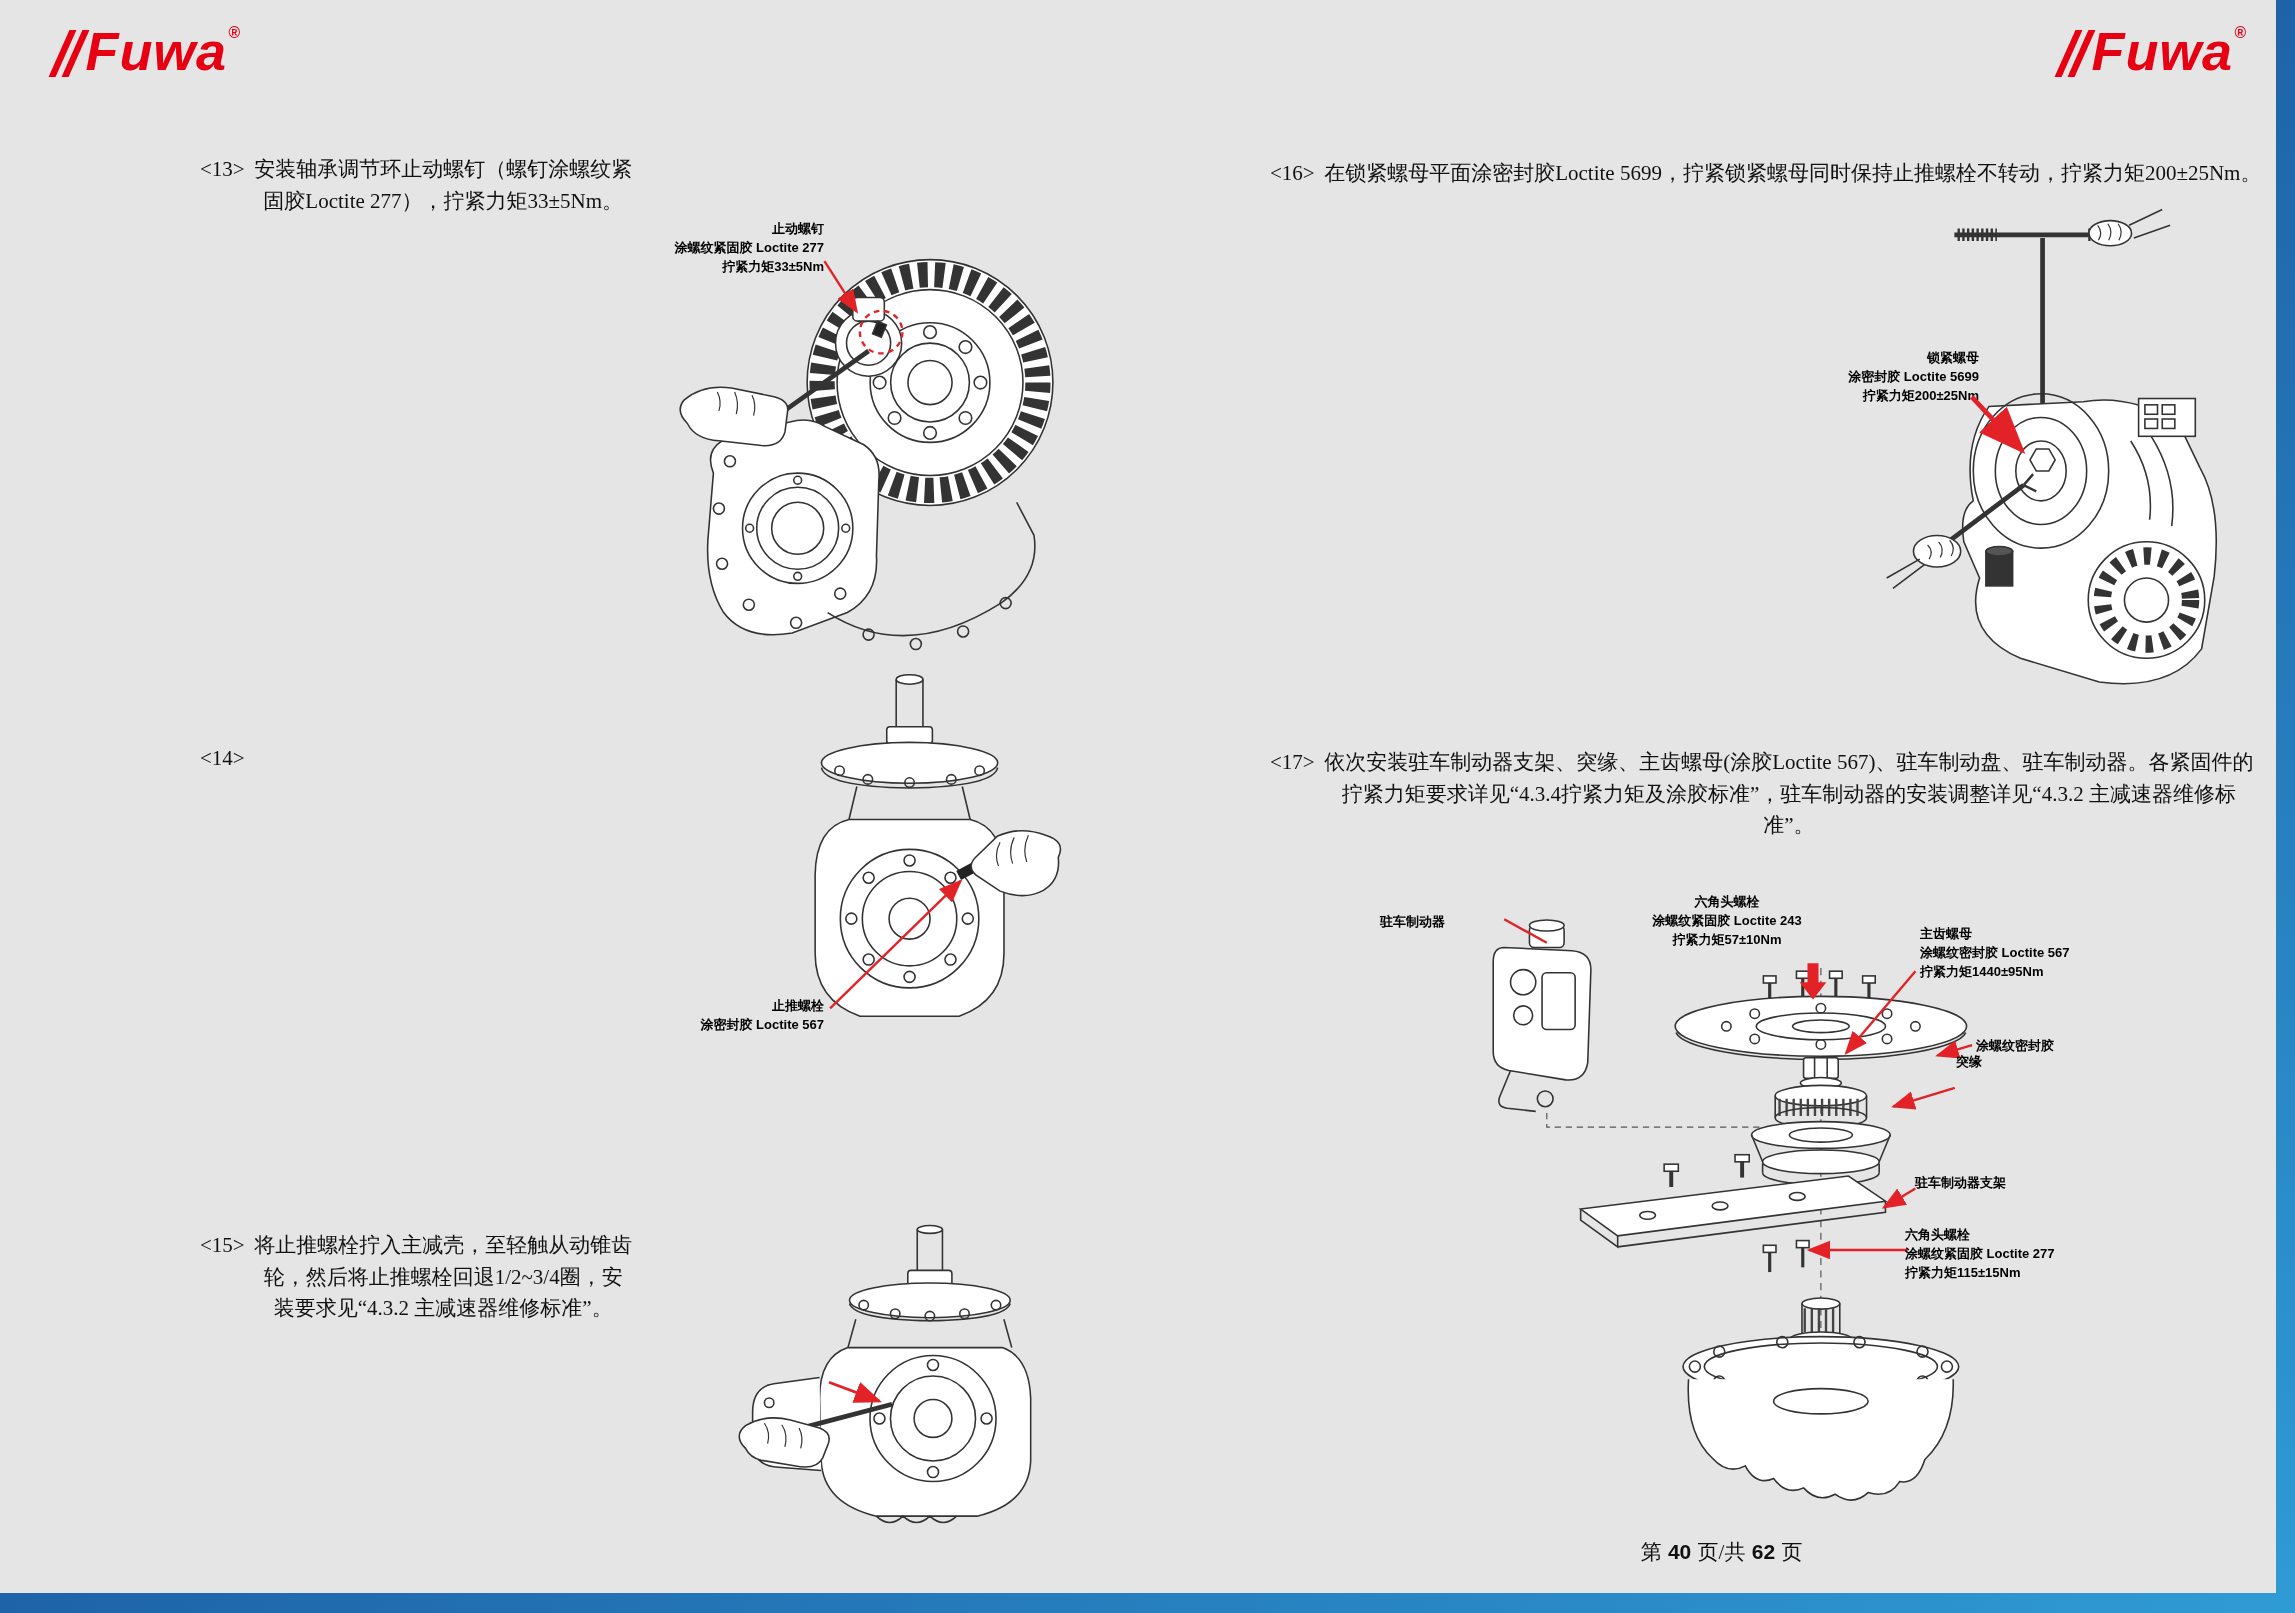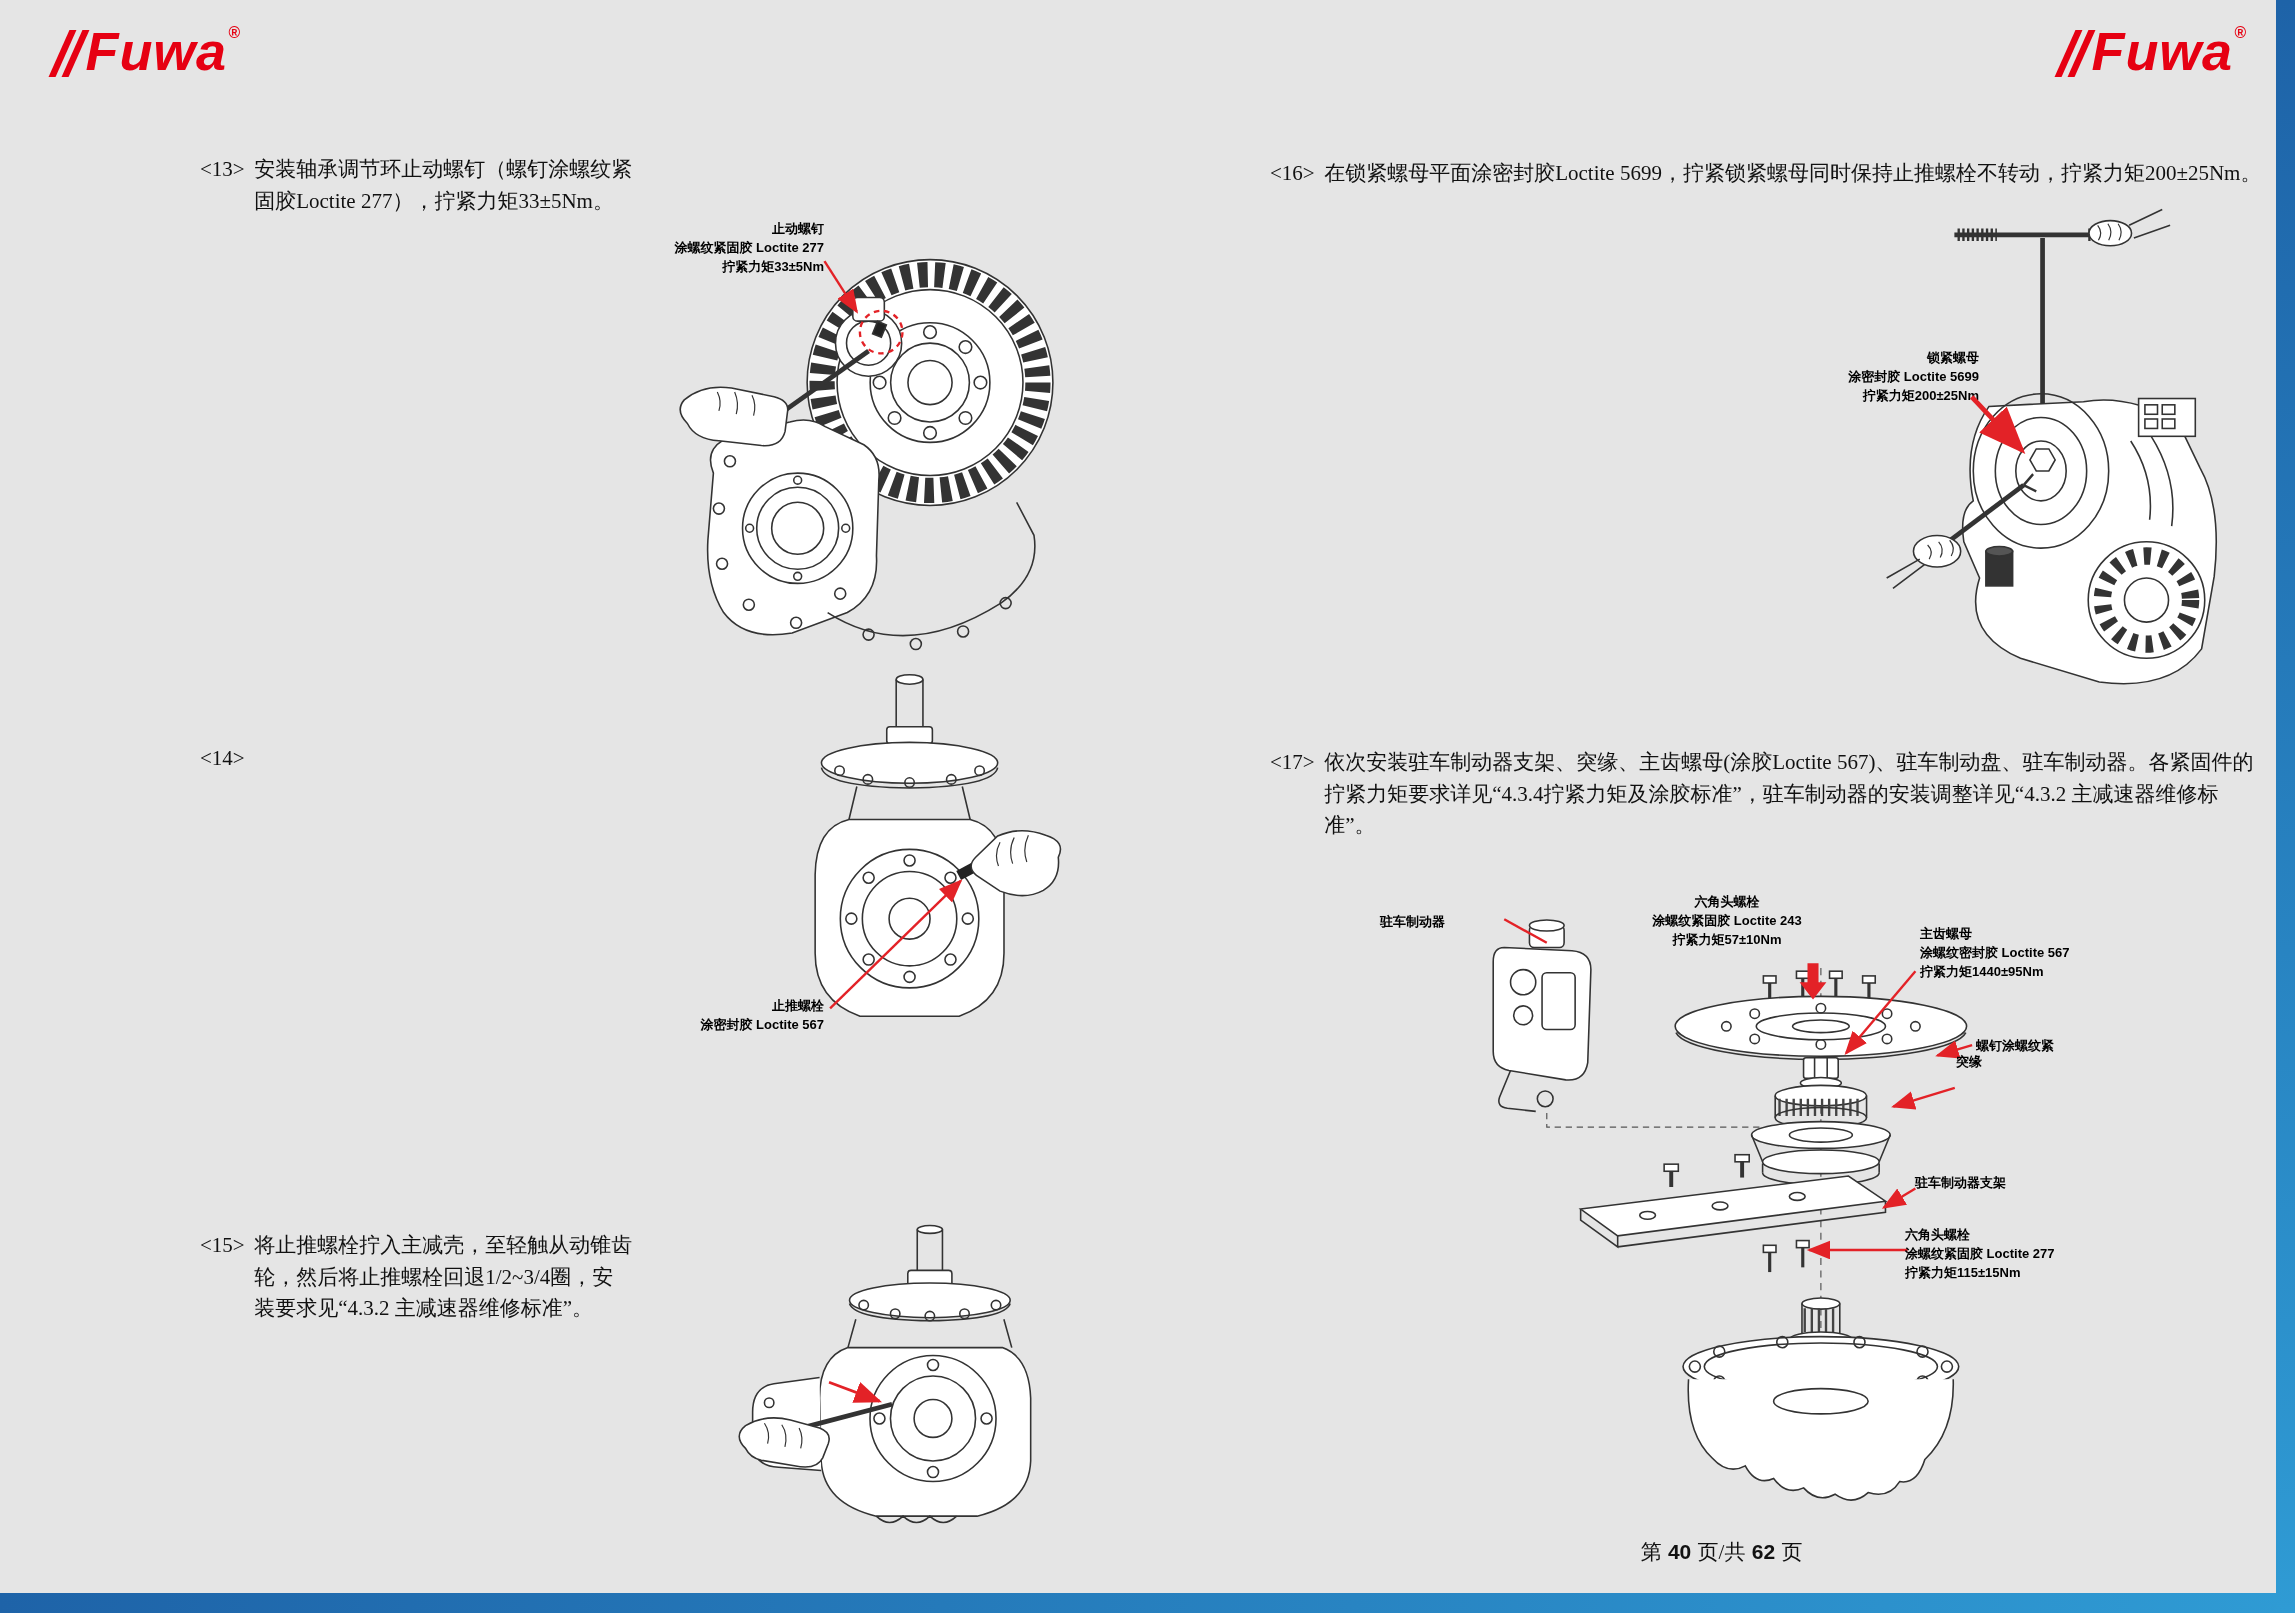--- a/index.html
+++ b/index.html
@@ -12,21 +12,21 @@
   
   .logo { position:absolute; display:flex; align-items:flex-start; color:#e60012; }
   .slashes { display:flex; gap:6.3px; margin-top:6.3px; margin-right:6.3px; }
   .slash { width:7px; height:47px; background:#e60012; transform:skewX(-24deg); }
   .logo-text { font-weight:700; font-style:italic; font-size:54px; line-height:1; letter-spacing:0.8px; font-family:"Liberation Sans", sans-serif; }
   .reg { font-size:15.8px; font-weight:700; margin-top:0; margin-left:1.6px; }
 
   
   .step { position:absolute; display:flex; gap:9.5px; font-family:"Liberation Serif", serif; font-size:21px; line-height:1.5; color:#111; }
   .step .num { white-space:nowrap; }
-  .step .txt { white-space:pre-line; }
+  .step .txt { white-space:pre-line;text-align:center; }
 
   
   .callout { position:absolute; font-size:13px; font-weight:700; line-height:1.45; color:#000; }
   .callout.right { text-align:right; }
   .callout.center { text-align:center; }
 
   
   .drawing { position:absolute; }
   .drawing svg { display:block; }
 
@@ -414,21 +414,21 @@
     <div>六角头螺栓</div>
     <div>涂螺纹紧固胶 Loctite 243</div>
     <div>拧紧力矩57±10Nm</div>
   </div>
   <div class="callout" style="left:1920px;top:925px">
     <div>主齿螺母</div>
     <div>涂螺纹密封胶 Loctite 567</div>
     <div>拧紧力矩1440±95Nm</div>
   </div>
   <div class="callout" style="left:1976px;top:1037px">
-    <div>螺钉涂螺纹紧</div>
+    <div>涂螺纹密封胶</div>
   </div>
   <div class="callout" style="left:1956px;top:1053px">
     <div>突缘</div>
   </div>
   <div class="callout" style="left:1915px;top:1174px">
     <div>驻车制动器支架</div>
   </div>
   <div class="callout" style="left:1905px;top:1226px">
     <div>六角头螺栓</div>
     <div>涂螺纹紧固胶 Loctite 277</div>

